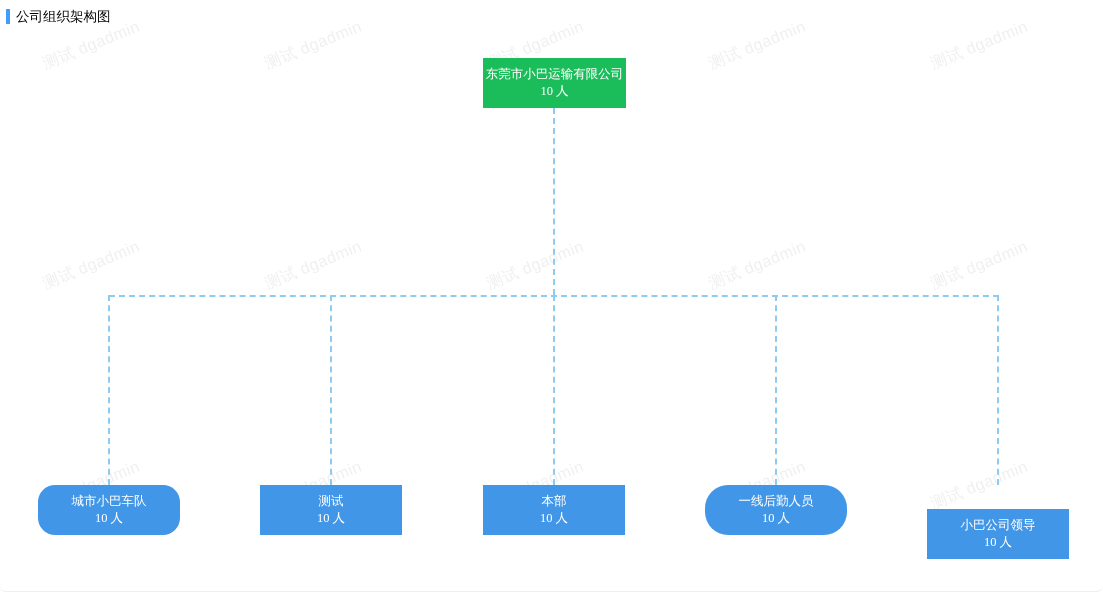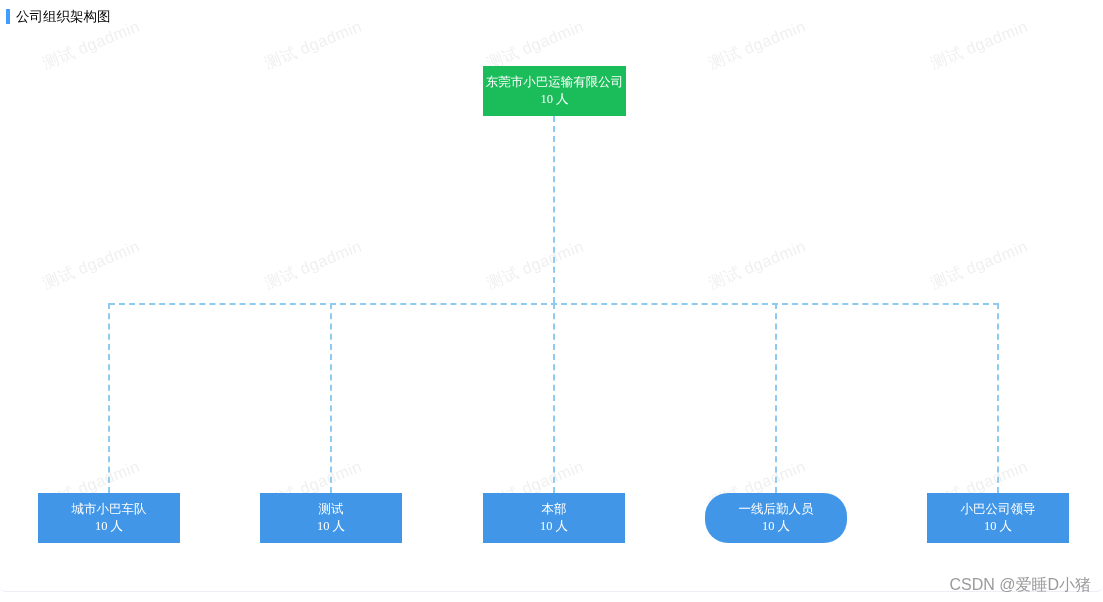--- a/index.html
+++ b/index.html
@@ -74,21 +74,21 @@
   .header-title {
     font-size: 13.5px;
     color: #000000;
     line-height: 1;
     white-space: nowrap;
   }
 
   
   .org-canvas {
     position: absolute;
-    left: 0; top: 8px;
+    left: 0; top: 0;
     width: 916px;
     height: 592px;
     z-index: 2;
   }
 
   
   .conn {
     position: absolute;
     z-index: 2;
   }
@@ -188,40 +188,39 @@
       <div class="conn conn-v" style="left:553px; top:108px; height:187px;"></div>
 
       <div class="conn conn-h" style="left:109px; top:295px; width:890px;"></div>
 
       <div class="conn conn-v" style="left:108px; top:295px; height:190px;"></div>
       <div class="conn conn-v" style="left:330px; top:295px; height:190px;"></div>
       <div class="conn conn-v" style="left:553px; top:295px; height:190px;"></div>
       <div class="conn conn-v" style="left:775px; top:295px; height:190px;"></div>
       <div class="conn conn-v" style="left:997px; top:295px; height:190px;"></div>
 
-      <div class="node node-leaf" style="left:38px;">
+      <div class="node node-leaf" style="left:38px;border-radius:17px;">
         <span class="node-title">城市小巴车队</span>
         <span class="node-count">10 人</span>
       </div>
       <div class="node node-leaf" style="left:260px;">
         <span class="node-title">测试</span>
         <span class="node-count">10 人</span>
       </div>
       <div class="node node-leaf" style="left:483px;justify-content:center;">
         <span class="node-title">本部</span>
         <span class="node-count">10 人</span>
       </div>
       <div class="node node-leaf" style="left:705px;border-radius:23px;">
         <span class="node-title">一线后勤人员</span>
         <span class="node-count">10 人</span>
       </div>
-      <div class="node node-leaf" style="left:927px;">
+      <div class="node node-leaf" style="left:927px;margin-top:24px;">
         <span class="node-title">小巴公司领导</span>
         <span class="node-count">10 人</span>
       </div>
 
     </div>
 
   </div>
 
-  <div class="attribution">CSDN @爱睡D小猪</div>
 
 </div>
 
 </body></html>

